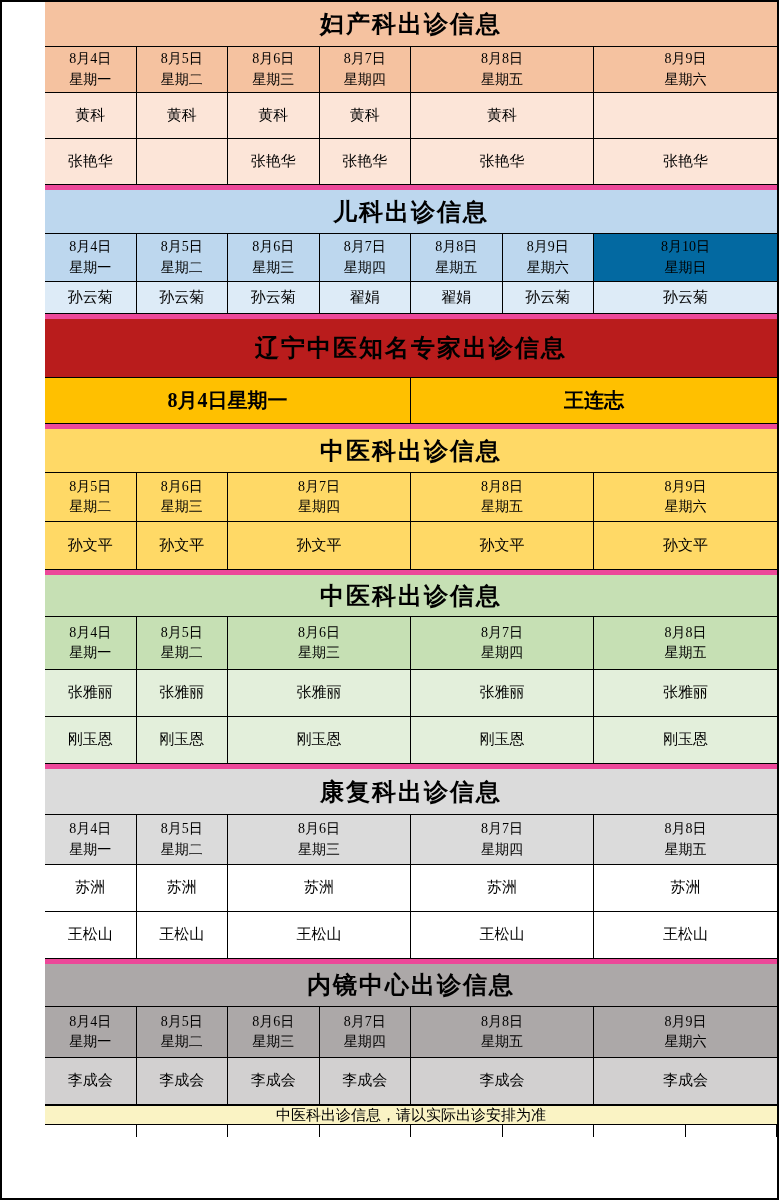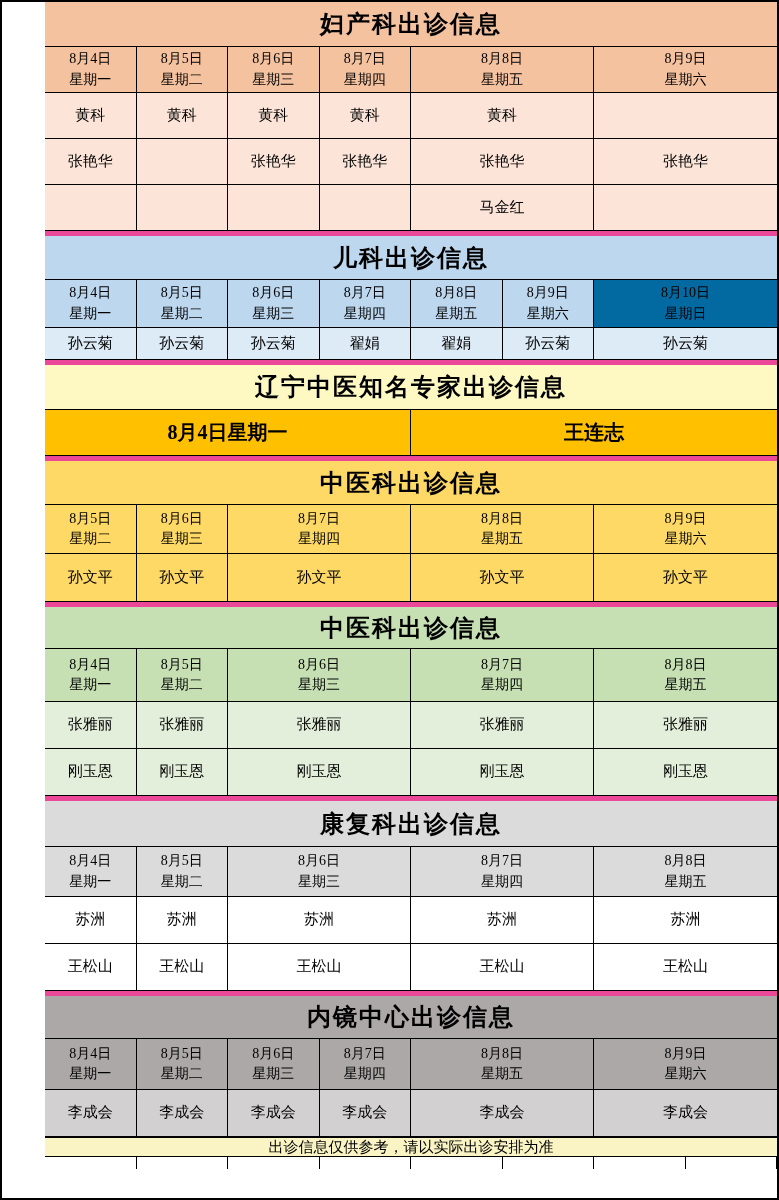--- a/index.html
+++ b/index.html
@@ -109,40 +109,20 @@
           <div class="cell staff-cell" style="grid-column: span 1; background: rgb(252, 229, 216);">
             <span>张艳华</span>
           </div>
           <div class="cell staff-cell" style="grid-column: span 2; background: rgb(252, 229, 216);">
             <span>张艳华</span>
           </div>
           <div class="cell staff-cell" style="grid-column: span 2; background: rgb(252, 229, 216);">
             <span>张艳华</span>
           </div>
         </div>
-        <div class="row" style="height: 46px;">
-          <div class="cell staff-cell" style="grid-column: span 1; background: rgb(252, 229, 216);">
-            <span></span>
-          </div>
-          <div class="cell staff-cell" style="grid-column: span 1; background: rgb(252, 229, 216);">
-            <span></span>
-          </div>
-          <div class="cell staff-cell" style="grid-column: span 1; background: rgb(252, 229, 216);">
-            <span></span>
-          </div>
-          <div class="cell staff-cell" style="grid-column: span 1; background: rgb(252, 229, 216);">
-            <span></span>
-          </div>
-          <div class="cell staff-cell" style="grid-column: span 2; background: rgb(252, 229, 216);">
-            <span>马金红</span>
-          </div>
-          <div class="cell staff-cell" style="grid-column: span 2; background: rgb(252, 229, 216);">
-            <span></span>
-          </div>
-        </div>
       </div>
       <div class="section">
         <div class="title-row" style="height: 44px; background: rgb(189, 215, 238);">
           <span>儿科出诊信息</span>
         </div>
         <div class="row" style="height: 48px;">
           <div class="cell date-cell" style="grid-column: span 1; background: rgb(189, 215, 238);">
             <span>8月4日</span>
             <span>星期一</span>
           </div>
@@ -189,21 +169,21 @@
           </div>
           <div class="cell staff-cell" style="grid-column: span 1; background: rgb(221, 235, 247);">
             <span>孙云菊</span>
           </div>
           <div class="cell staff-cell" style="grid-column: span 2; background: rgb(221, 235, 247);">
             <span>孙云菊</span>
           </div>
         </div>
       </div>
       <div class="section">
-        <div class="title-row" style="height: 45px; background: #fef9c3; align-items: center;">
+        <div class="title-row" style="height: 59px; background: #b91c1c; align-items: center;">
           <span>辽宁中医知名专家出诊信息</span>
         </div>
         <div class="row" style="height: 46px;">
           <div class="cell pair-cell" style="grid-column: span 4; background: rgb(255, 192, 0);">
             <span>8月4日星期一</span>
           </div>
           <div class="cell pair-cell" style="grid-column: span 4; background: rgb(255, 192, 0);">
             <span>王连志</span>
           </div>
         </div>
@@ -420,21 +400,21 @@
           <div class="cell staff-cell" style="grid-column: span 2; background: rgb(210, 208, 208);">
             <span>李成会</span>
           </div>
           <div class="cell staff-cell" style="grid-column: span 2; background: rgb(210, 208, 208);">
             <span>李成会</span>
           </div>
         </div>
       </div>
     </div>
   <div class="note-row" id="note-row" style="background: rgb(250, 243, 196);">
-    <span>出诊信息仅供参考，请以实际出诊安排为准</span>
+    <span>中医科出诊信息，请以实际出诊安排为准</span>
   </div>
   <div class="partial-row" id="partial-row">
       <div class="cell"></div>
       <div class="cell"></div>
       <div class="cell"></div>
       <div class="cell"></div>
       <div class="cell"></div>
       <div class="cell"></div>
       <div class="cell"></div>
       <div class="cell"></div>

